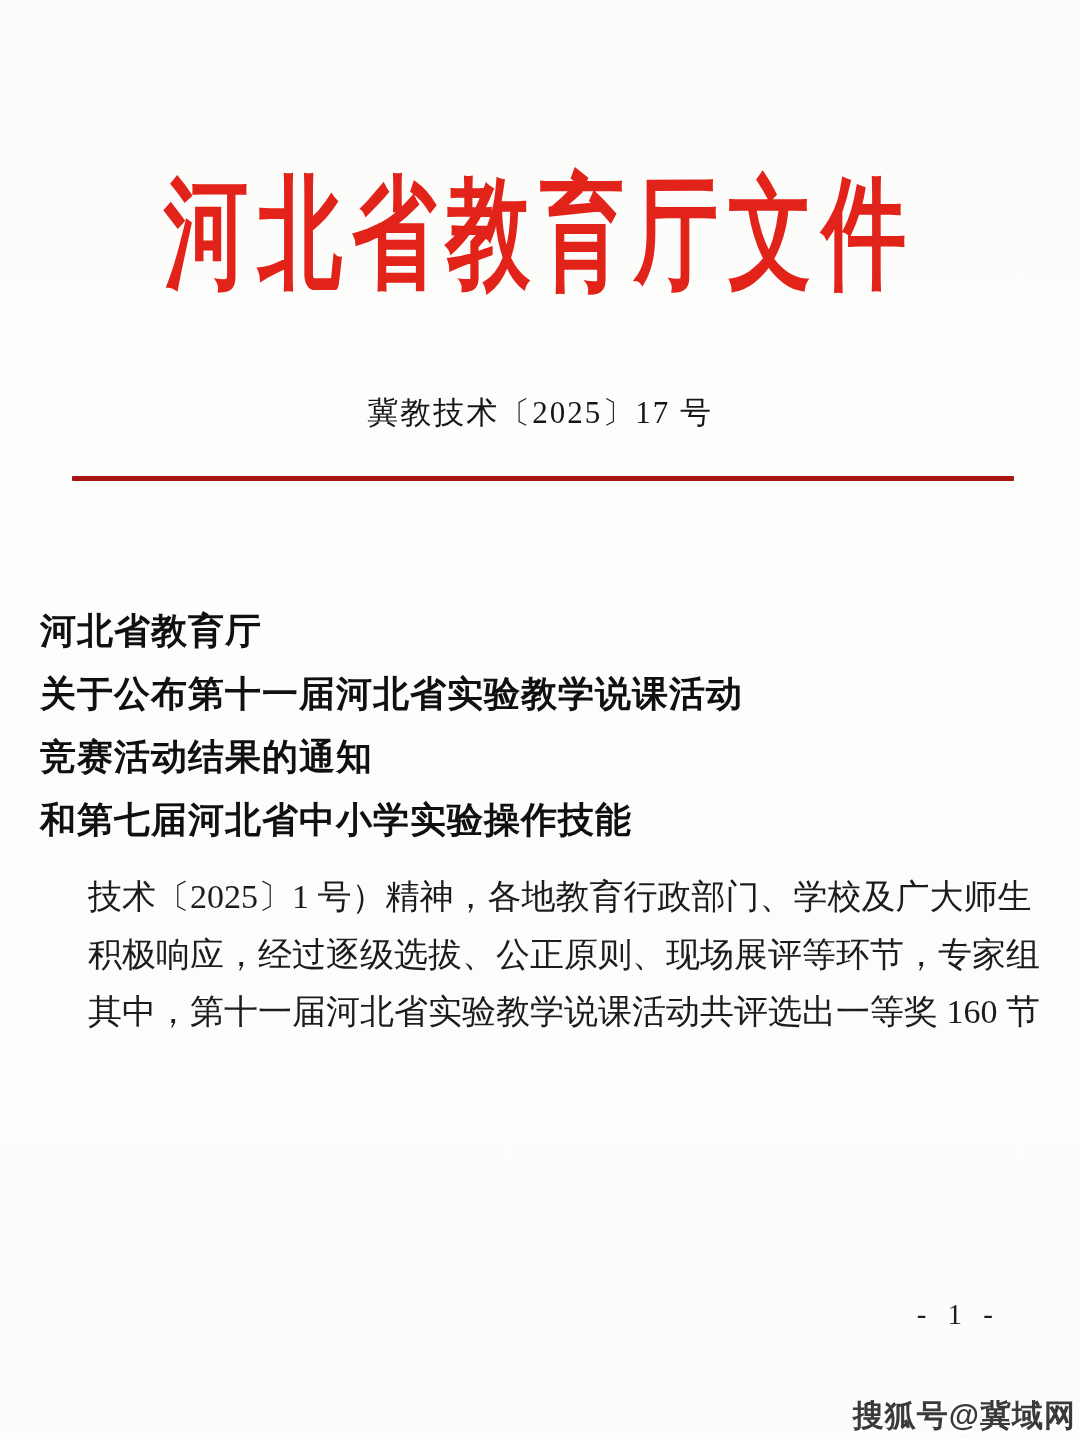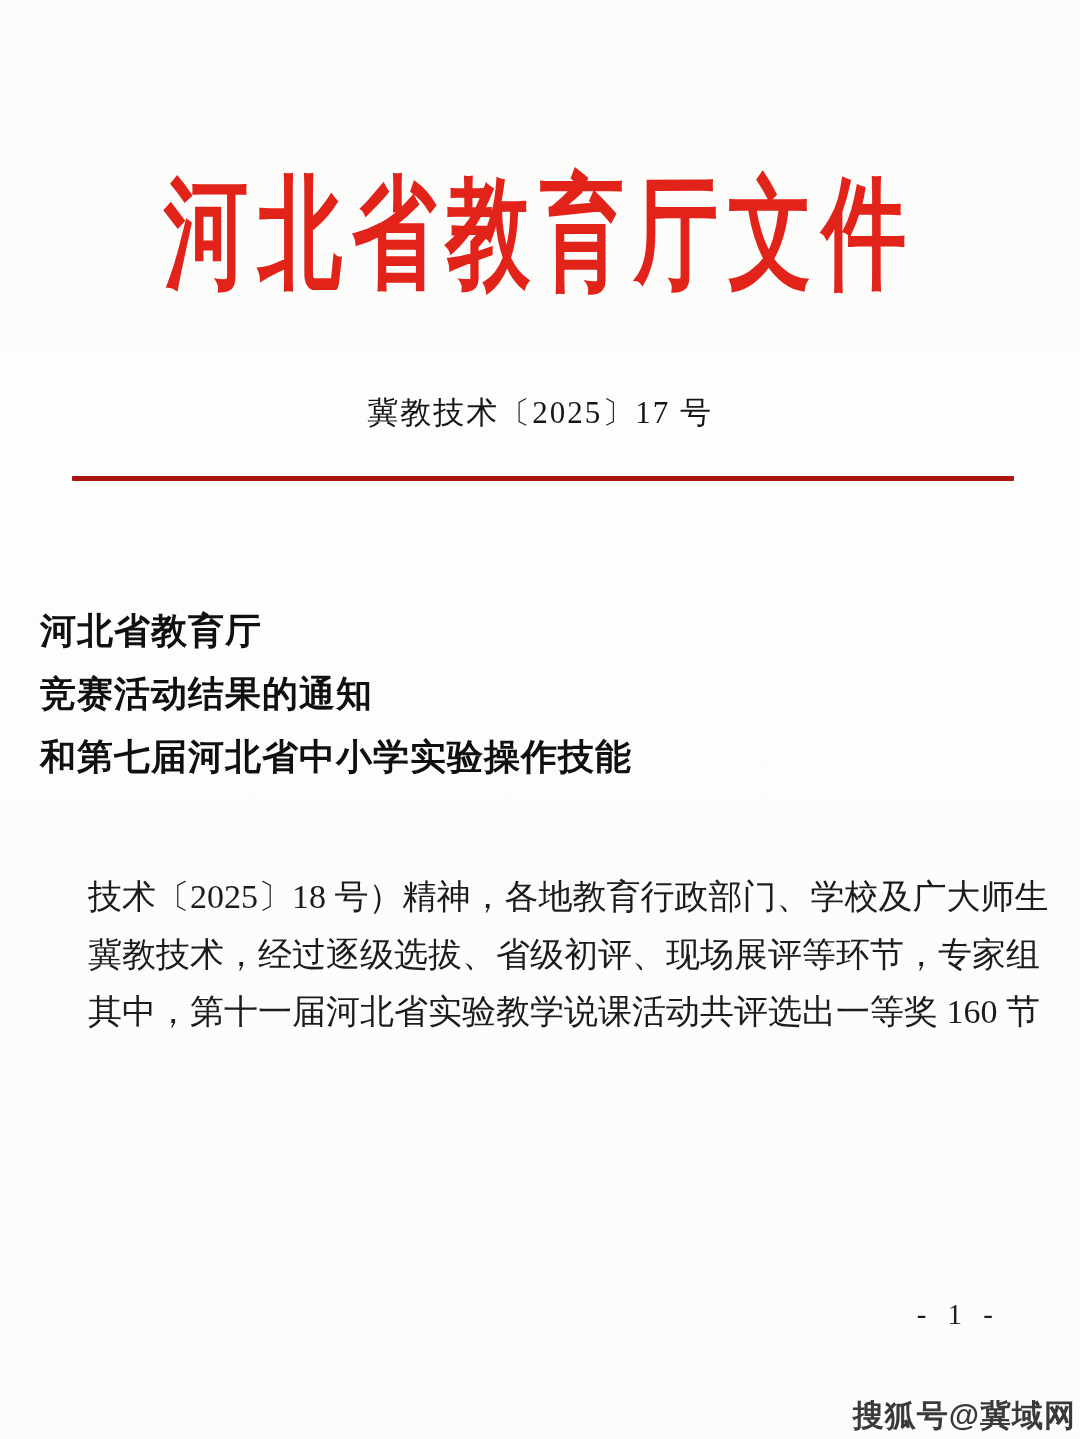--- a/index.html
+++ b/index.html
@@ -118,27 +118,28 @@
 <div class="page">
 
   <div class="letterhead" style="color: rgb(226, 35, 26);">河北省教育厅文件</div>
 
   <div class="doc-number">冀教技术〔2025〕17 号</div>
 
   <div class="red-rule" style="background: rgb(169, 21, 17);"></div>
 
   <div class="doc-title">
     <div>河北省教育厅</div>
+    <div>关于公布第十一届河北省实验教学说课活动</div>
     <div>竞赛活动结果的通知</div>
     <div>和第七届河北省中小学实验操作技能</div>
   </div>
 
   <div class="body-text">
-    <div class="body-line">技术〔2025〕18 号）精神，各地教育行政部门、学校及广大师生</div>
-    <div class="body-line">冀教技术，经过逐级选拔、省级初评、现场展评等环节，专家组</div>
+    <div class="body-line">技术〔2025〕1 号）精神，各地教育行政部门、学校及广大师生</div>
+    <div class="body-line">积极响应，经过逐级选拔、公正原则、现场展评等环节，专家组</div>
     <div class="body-line">其中，第十一届河北省实验教学说课活动共评选出一等奖 160 节</div>
   </div>
 
   <div class="page-number">- 1 -</div>
 
   <div class="watermark" style="color: rgb(58, 58, 58);">搜狐号@冀域网</div>
 
 </div>
 
 </body></html>

